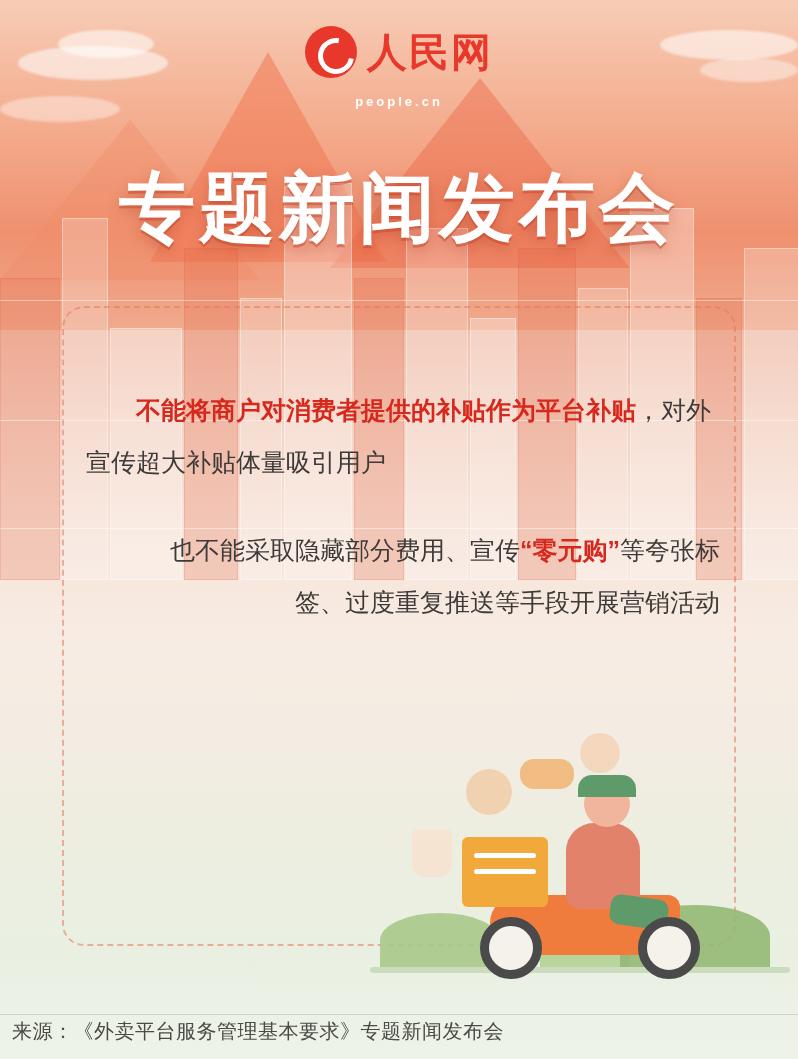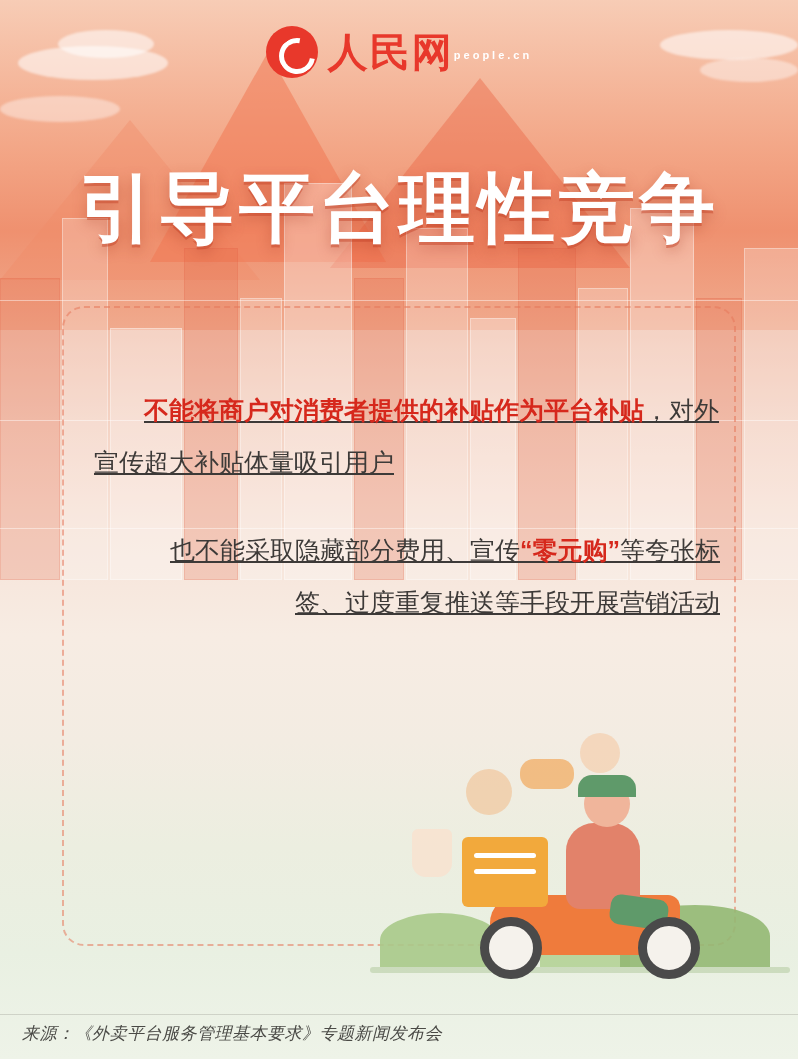--- a/index.html
+++ b/index.html
@@ -98,20 +98,21 @@
   
   .logo-wrap {
     position: absolute;
     left: 0; right: 0; top: 26px;
     display: flex;
     justify-content: center;
     align-items: center;
   }
   .logo {
     display: flex;
+    flex-direction: column;
     align-items: center;
   }
   .logo-row {
     display: flex;
     align-items: center;
   }
   .logo-mark {
     width: 52px; height: 52px;
     border-radius: 50%;
     background: #e8382b;
@@ -131,22 +132,22 @@
   }
   .logo-text {
     font-size: 40px;
     font-weight: bold;
     color: #e8382b;
     letter-spacing: 2px;
     line-height: 1;
     font-family: "Liberation Sans", "DejaVu Sans", sans-serif;
   }
   .logo-sub {
-    margin-top: 6px;
-    font-size: 11px;
+    margin-top: 16px;
+    font-size: 13px;
     letter-spacing: 3px;
     color: #ffffff;
     font-weight: bold;
   }
 
   
   .title {
     position: absolute;
     left: 0; right: 0; top: 158px;
     text-align: center;
@@ -174,21 +175,21 @@
     position: absolute;
     left: 62px; top: 306px;
     width: 674px;
     padding: 78px 16px 0 16px;
     box-sizing: border-box;
     font-size: 25px;
     line-height: 52px;
     color: #3d3a38;
     font-family: "Liberation Sans", "DejaVu Sans", sans-serif;
   }
-  .para { text-indent: 50px; margin: 0 0 34px 16px; text-decoration: underline; }
+  .para { text-indent: 50px; margin: 0 0 34px 8px; }
   .para.p2 { margin-top: 36px; text-align: right; }
   .para.p3 { margin-top: 54px; }
   .hl { color: #d6281c; font-weight: bold; }
 
   
   .illus {
     position: absolute;
     left: 370px; bottom: 74px;
     width: 420px; height: 230px;
   }
@@ -279,25 +280,24 @@
   .fi4 { left: 42px;  bottom: 108px; width: 40px; height: 48px; background: rgba(247,226,208,.9); border-radius: 6px 6px 14px 14px;}
 
   
   .footer-rule {
     position: absolute;
     left: 0; bottom: 44px; width: 798px; height: 1px;
     background: rgba(120,120,110,0.25);
   }
   .footer {
     position: absolute;
-    left: 22px; bottom: 14px;
-    font-size: 17px;
+    left: 12px; bottom: 14px;
+    font-size: 20px;
     color: #4a4a46;
     letter-spacing: 0.5px;
-    font-style: italic;
   }
 </style>
 </head>
 <body>
 
 <div class="poster">
 
   <div class="bg-sky"></div>
   <div class="cloud c1"></div>
   <div class="cloud c2"></div>
@@ -332,21 +332,21 @@
   <div class="logo-wrap">
     <div class="logo">
       <div class="logo-row">
         <div class="logo-mark"></div>
         <div class="logo-text">人民网</div>
       </div>
       <div class="logo-sub">people.cn</div>
     </div>
   </div>
 
-  <div class="title">引导平台理性竞争</div>
+  <div class="title">专题新闻发布会</div>
 
   <div class="card"></div>
 
   <div class="body-text">
     <p class="para p1">
       <span class="hl">不能将商户对消费者提供的补贴作为平台补贴</span><span>，对外宣传超大补贴体量吸引用户</span>
     </p>
     <p class="para p2">
       <span>也不能采取隐藏部分费用、宣传</span><span class="hl">“零元购”</span><span>等夸张标签、过度重复推送等手段开展营销活动</span>
     </p>

